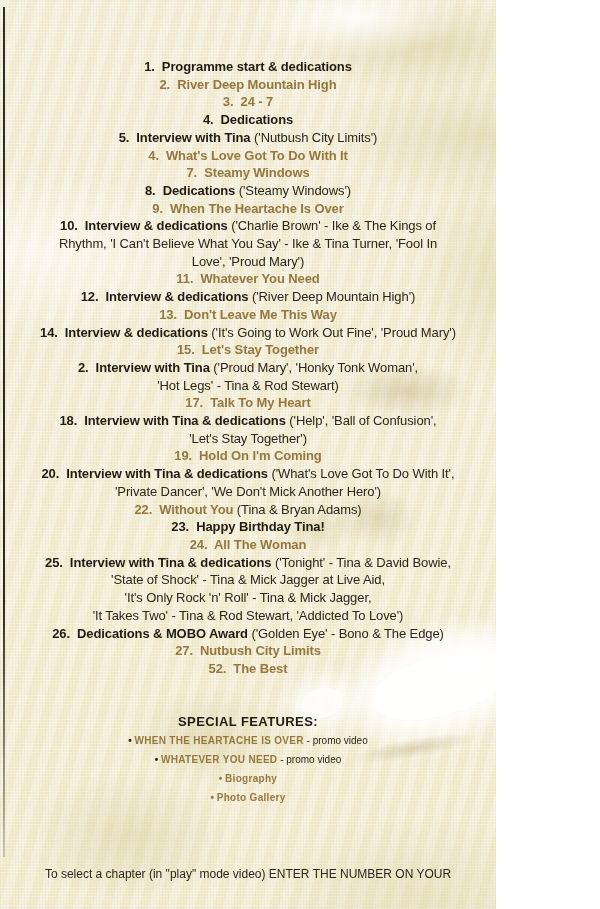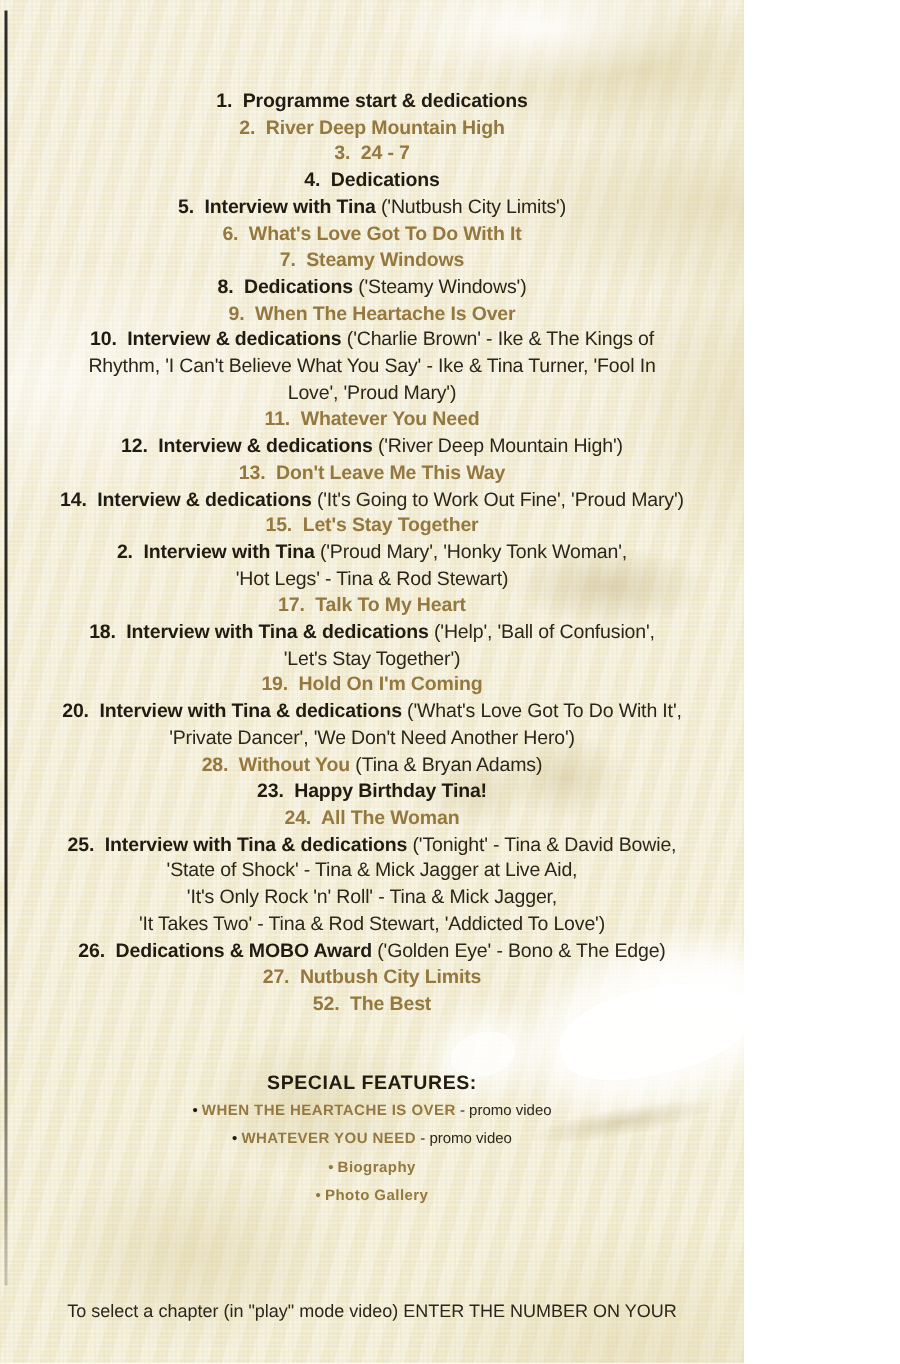--- a/index.html
+++ b/index.html
@@ -120,21 +120,21 @@
         <li>
           <div class="ch-line"><span class="seg-g">3.  24 - 7</span></div>
         </li>
         <li>
           <div class="ch-line"><span class="seg-b">4.  Dedications</span></div>
         </li>
         <li>
           <div class="ch-line"><span class="seg-b">5.  Interview with Tina </span><span class="seg-r">('Nutbush City Limits')</span></div>
         </li>
         <li>
-          <div class="ch-line"><span class="seg-g">6.  What's Love Got To Do With It</span></div>
+          <div class="ch-line"><span class="seg-g">4.  What's Love Got To Do With It</span></div>
         </li>
         <li>
           <div class="ch-line"><span class="seg-g">7.  Steamy Windows</span></div>
         </li>
         <li>
           <div class="ch-line"><span class="seg-b">8.  Dedications </span><span class="seg-r">('Steamy Windows')</span></div>
         </li>
         <li>
           <div class="ch-line"><span class="seg-g">9.  When The Heartache Is Over</span></div>
         </li>
@@ -167,24 +167,24 @@
         </li>
         <li>
           <div class="ch-line"><span class="seg-b">18.  Interview with Tina &amp; dedications </span><span class="seg-r">('Help', 'Ball of Confusion',</span></div>
           <div class="ch-line"><span class="seg-r">'Let's Stay Together')</span></div>
         </li>
         <li>
           <div class="ch-line"><span class="seg-g">19.  Hold On I'm Coming</span></div>
         </li>
         <li>
           <div class="ch-line"><span class="seg-b">20.  Interview with Tina &amp; dedications </span><span class="seg-r">('What's Love Got To Do With It',</span></div>
-          <div class="ch-line"><span class="seg-r">'Private Dancer', 'We Don't Need Another Hero')</span></div>
-        </li>
-        <li>
-          <div class="ch-line"><span class="seg-g">28.  Without You </span><span class="seg-r">(Tina &amp; Bryan Adams)</span></div>
+          <div class="ch-line"><span class="seg-r">'Private Dancer', 'We Don't Mick Another Hero')</span></div>
+        </li>
+        <li>
+          <div class="ch-line"><span class="seg-g">22.  Without You </span><span class="seg-r">(Tina &amp; Bryan Adams)</span></div>
         </li>
         <li>
           <div class="ch-line"><span class="seg-b">23.  Happy Birthday Tina!</span></div>
         </li>
         <li>
           <div class="ch-line"><span class="seg-g">24.  All The Woman</span></div>
         </li>
         <li>
           <div class="ch-line"><span class="seg-b">25.  Interview with Tina &amp; dedications </span><span class="seg-r">('Tonight' - Tina &amp; David Bowie,</span></div>
           <div class="ch-line"><span class="seg-r">'State of Shock' - Tina &amp; Mick Jagger at Live Aid,</span></div>

